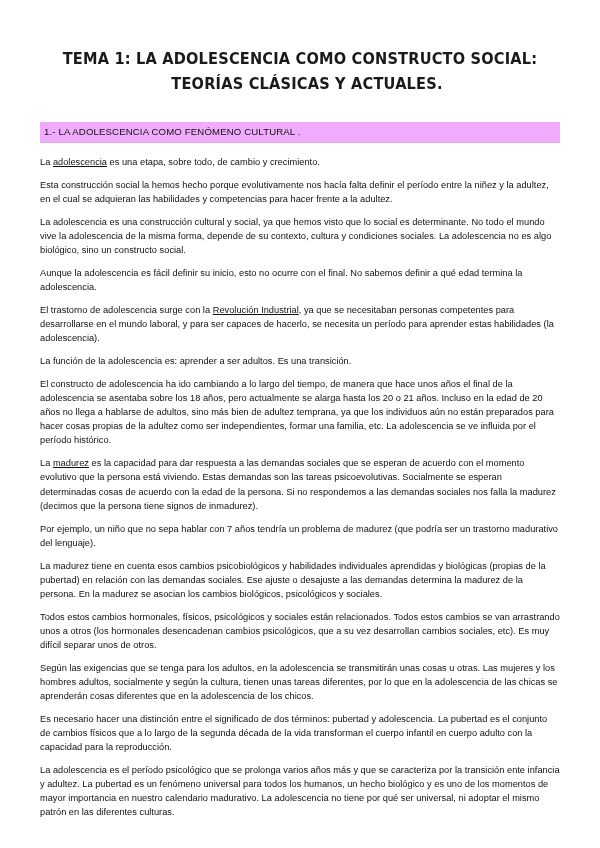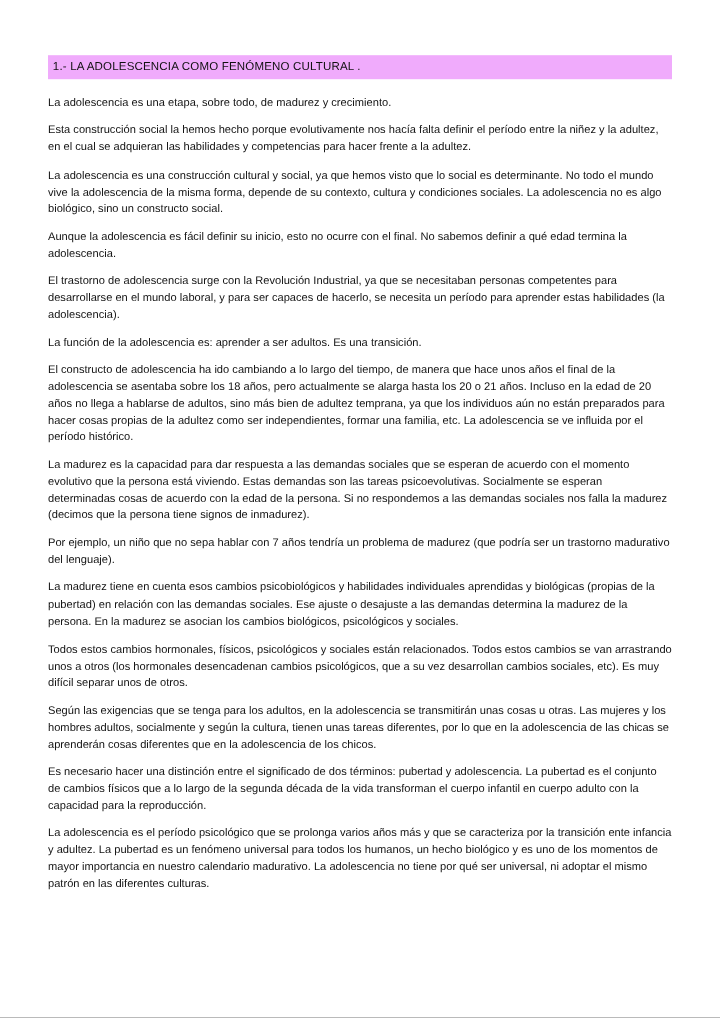--- a/index.html
+++ b/index.html
@@ -51,31 +51,36 @@
     font-size: 9.25px;
     line-height: 1.52;
     margin: 0 0 9px 0;
     text-align: left;
     letter-spacing: 0.01px;
   }
   p.para.tight {
     margin-bottom: 9px;
   }
   .u {
+    text-decoration: underline;
   }
 </style>
 </head>
 <body>
 
 <div class="page">
 
+  <h1 class="doc-title">
+    <span class="line line1">TEMA 1: LA ADOLESCENCIA COMO CONSTRUCTO SOCIAL:</span>
+    <span class="line line2">TEORÍAS CLÁSICAS Y ACTUALES.</span>
+  </h1>
 
   <div class="section-head">1.- LA ADOLESCENCIA COMO FENÓMENO CULTURAL .</div>
 
-  <p class="para"><span>La </span><span class="u">adolescencia</span><span> es una etapa, sobre todo, de madurez y crecimiento.</span></p>
+  <p class="para"><span>La </span><span class="u">adolescencia</span><span> es una etapa, sobre todo, de cambio y crecimiento.</span></p>
 
   <p class="para">Esta construcción social la hemos hecho porque evolutivamente nos hacía falta definir el período entre la niñez y la adultez, en el cual se adquieran las habilidades y competencias para hacer frente a la adultez.</p>
 
   <p class="para">La adolescencia es una construcción cultural y social, ya que hemos visto que lo social es determinante. No todo el mundo vive la adolescencia de la misma forma, depende de su contexto, cultura y condiciones sociales. La adolescencia no es algo biológico, sino un constructo social.</p>
 
   <p class="para">Aunque la adolescencia es fácil definir su inicio, esto no ocurre con el final. No sabemos definir a qué edad termina la adolescencia.</p>
 
   <p class="para"><span>El trastorno de adolescencia surge con la </span><span class="u">Revolución Industrial</span><span>, ya que se necesitaban personas competentes para desarrollarse en el mundo laboral, y para ser capaces de hacerlo, se necesita un período para aprender estas habilidades (la adolescencia).</span></p>
 
   <p class="para">La función de la adolescencia es: aprender a ser adultos. Es una transición.</p>

